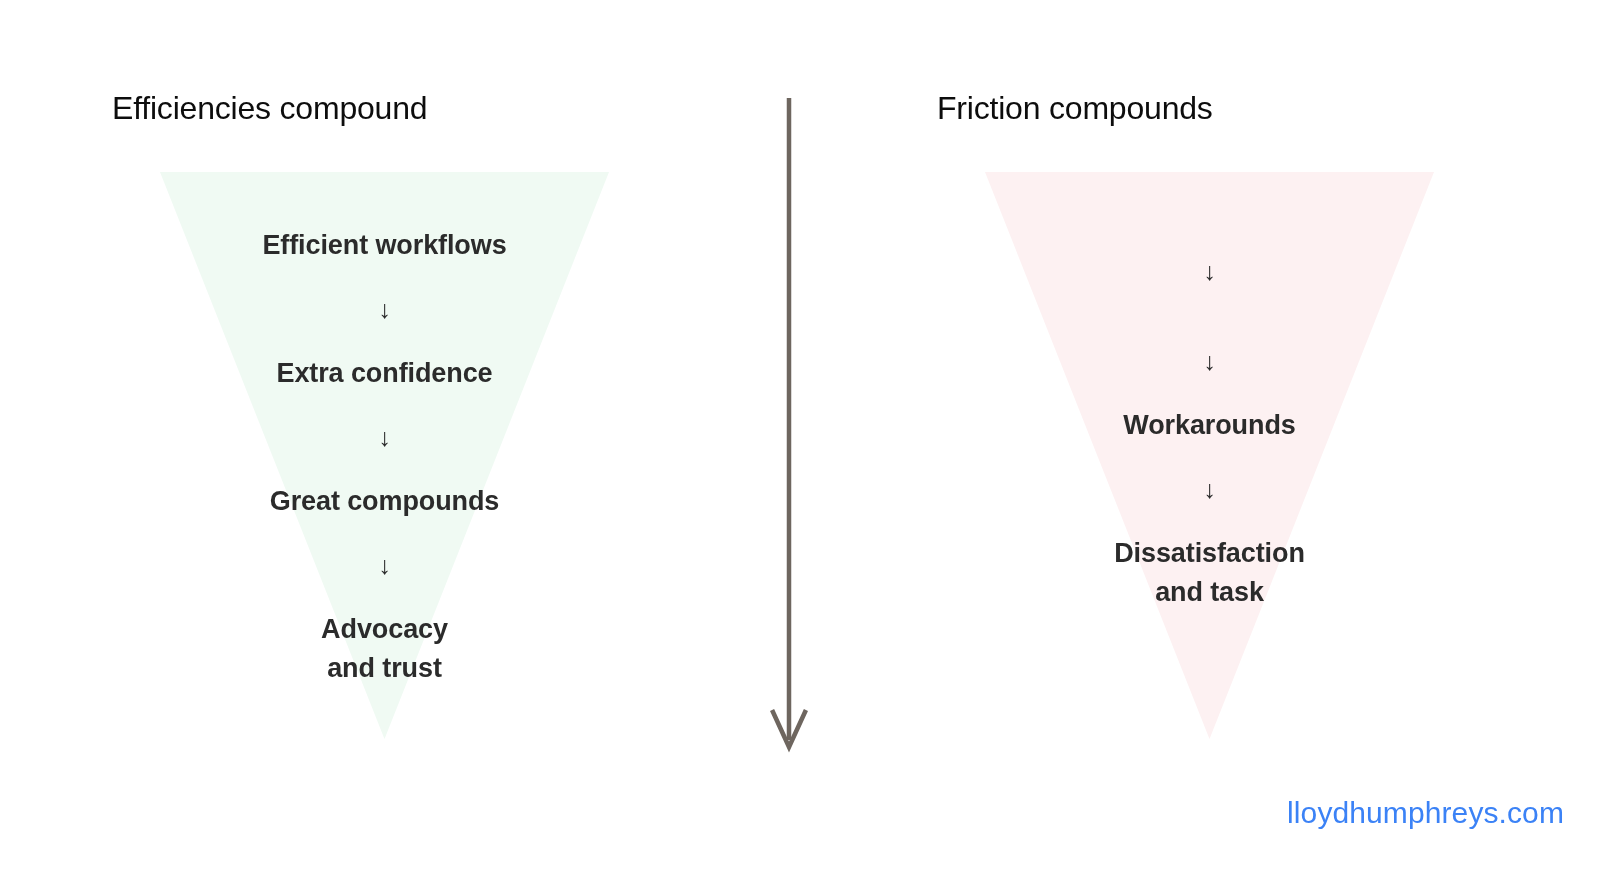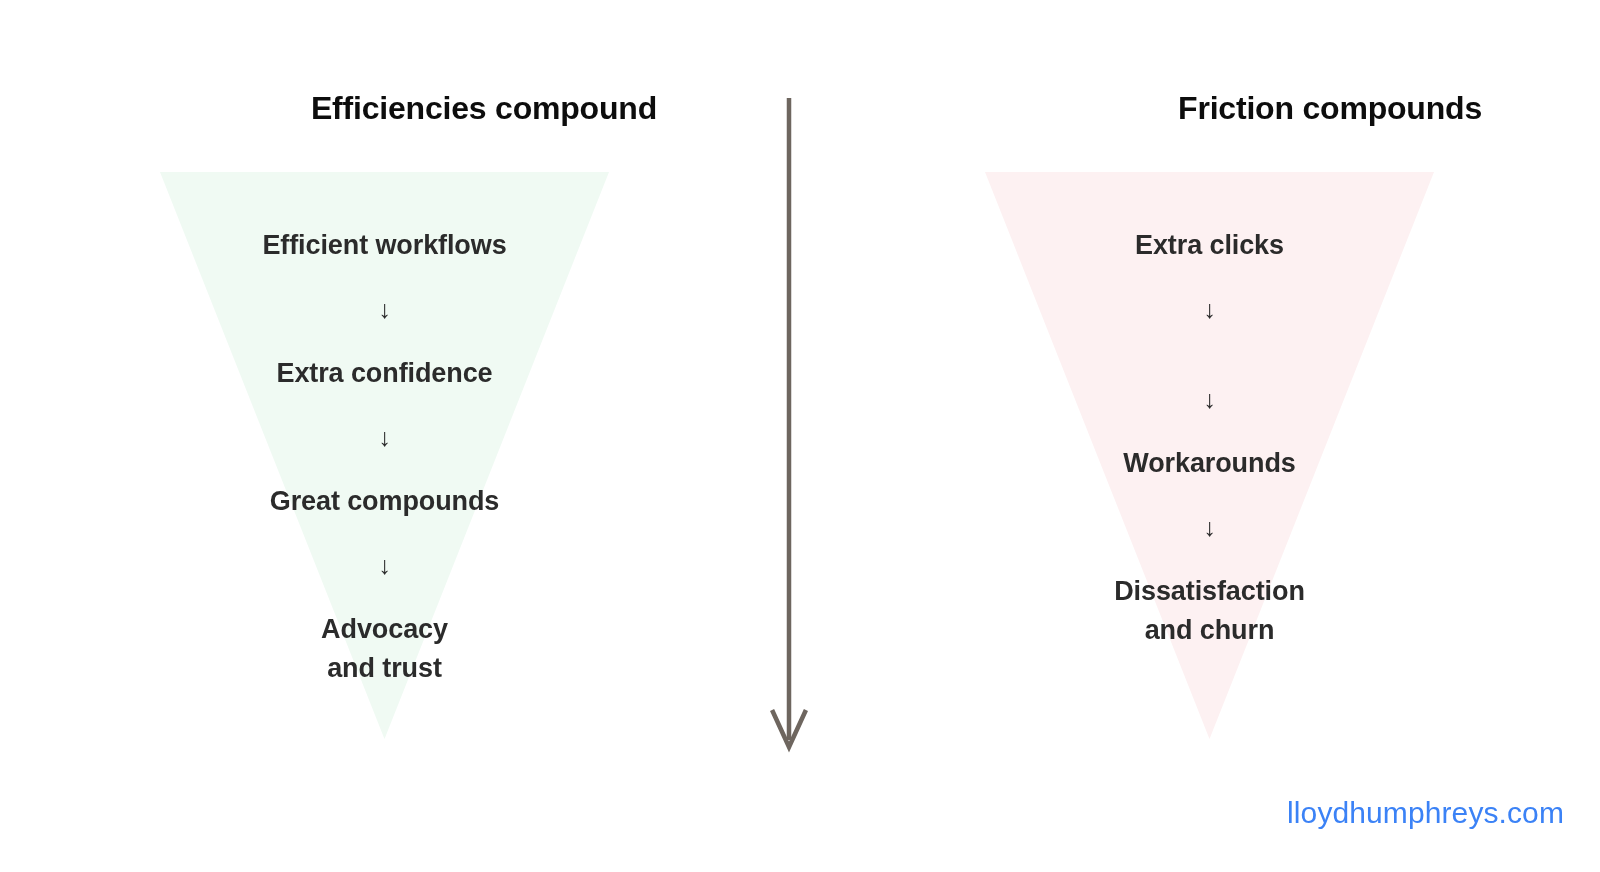--- a/index.html
+++ b/index.html
@@ -28,23 +28,23 @@
     height: 872px;
   }
   .column.left  { left: 112px;  width: 545px; }
   .column.right { left: 937px;  width: 545px; }
 
   .col-title {
     position: absolute;
     top: 86px;
     left: 0;
     width: 545px;
-    text-align: right;
+    text-align: left;
     font-size: 32px;
-    font-weight: 700;
+    font-weight: 400;
     letter-spacing: -0.2px;
     color: #0d0d0d;
     line-height: 44px;
     white-space: nowrap;
   }
 
   
   .funnel {
     position: absolute;
     top: 172px;
@@ -161,34 +161,33 @@
 
     <div class="col-title">Friction compounds</div>
 
     <div class="funnel">
       <svg viewBox="0 0 449 567" xmlns="http://www.w3.org/2000/svg">
         <polygon points="0,0 449,0 224.5,567" fill="#fdf1f2"></polygon>
       </svg>
     </div>
 
     <div class="steps">
-      <div class="step">Extra clicks</div>
       <div class="gap-a"></div>
       <div class="step-arrow">↓</div>
       <div class="gap-b"></div>
 
       <div class="gap-a"></div>
       <div class="step-arrow">↓</div>
       <div class="gap-b"></div>
 
       <div class="step">Workarounds</div>
       <div class="gap-a"></div>
       <div class="step-arrow">↓</div>
       <div class="gap-b"></div>
 
       <div class="step two-line">Dissatisfaction
-and churn</div>
+and task</div>
     </div>
   </div>
 
   <div class="watermark">lloydhumphreys.com</div>
 
 </div>
 
 </body></html>

